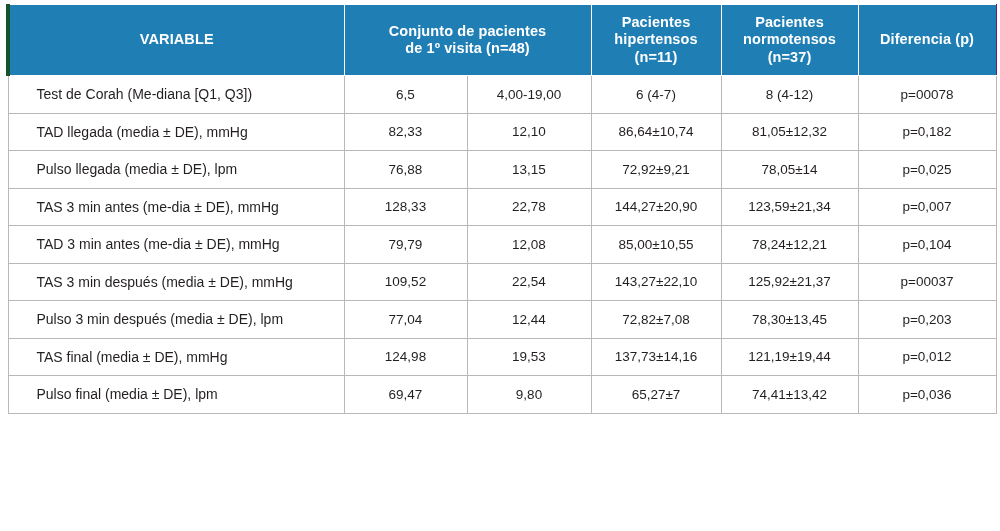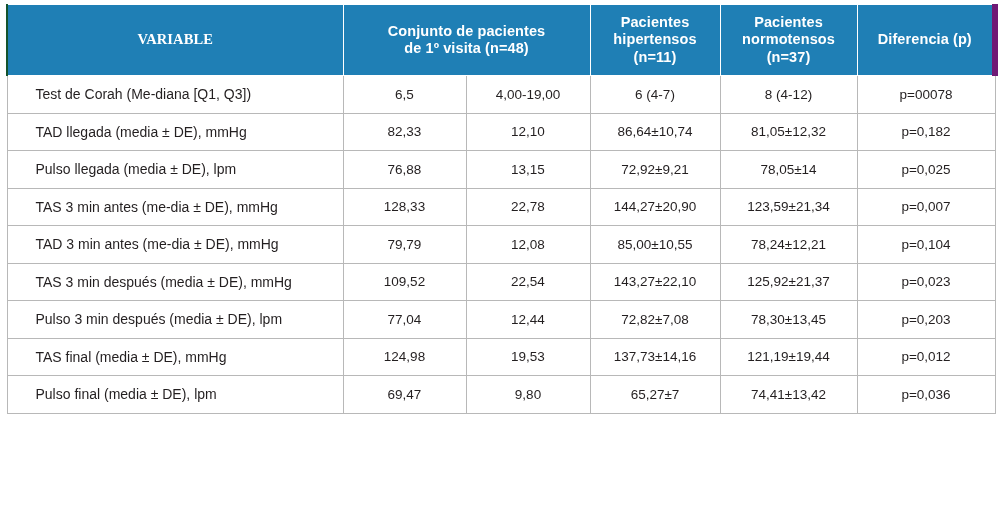--- a/index.html
+++ b/index.html
@@ -37,22 +37,22 @@
     font-size: 14.5px;
     font-weight: bold;
     text-align: center;
     vertical-align: middle;
     height: 66px;
     padding: 2px 6px;
     border: 1px solid #ffffff;
     line-height: 1.18;
     letter-spacing: 0.1px;
   }
-  thead th.first { border-left: 2px solid #14532d; font-family: Liberation Serif, serif; }
-  thead th.last { border-right: 6px solid #701a75; }
+  thead th.first { border-left: 4px solid #14532d; }
+  thead th.last { border-right: 1px solid #701a75; }
 
   tbody td {
     border: 1px solid #b8b8b8;
     height: 34.5px;
     font-size: 14px;
     padding: 1px 8px;
     vertical-align: middle;
     background: #ffffff;
   }
   tbody td.label {
@@ -145,21 +145,21 @@
         <td class="num">85,00±10,55</td>
         <td class="num">78,24±12,21</td>
         <td class="num">p=0,104</td>
       </tr>
       <tr>
         <td class="label">TAS 3 min después (media ± DE), mmHg</td>
         <td class="num">109,52</td>
         <td class="num">22,54</td>
         <td class="num">143,27±22,10</td>
         <td class="num">125,92±21,37</td>
-        <td class="num">p=0,023</td>
+        <td class="num">p=00037</td>
       </tr>
       <tr>
         <td class="label">Pulso 3 min después (media ± DE), lpm</td>
         <td class="num">77,04</td>
         <td class="num">12,44</td>
         <td class="num">72,82±7,08</td>
         <td class="num">78,30±13,45</td>
         <td class="num">p=0,203</td>
       </tr>
       <tr>

